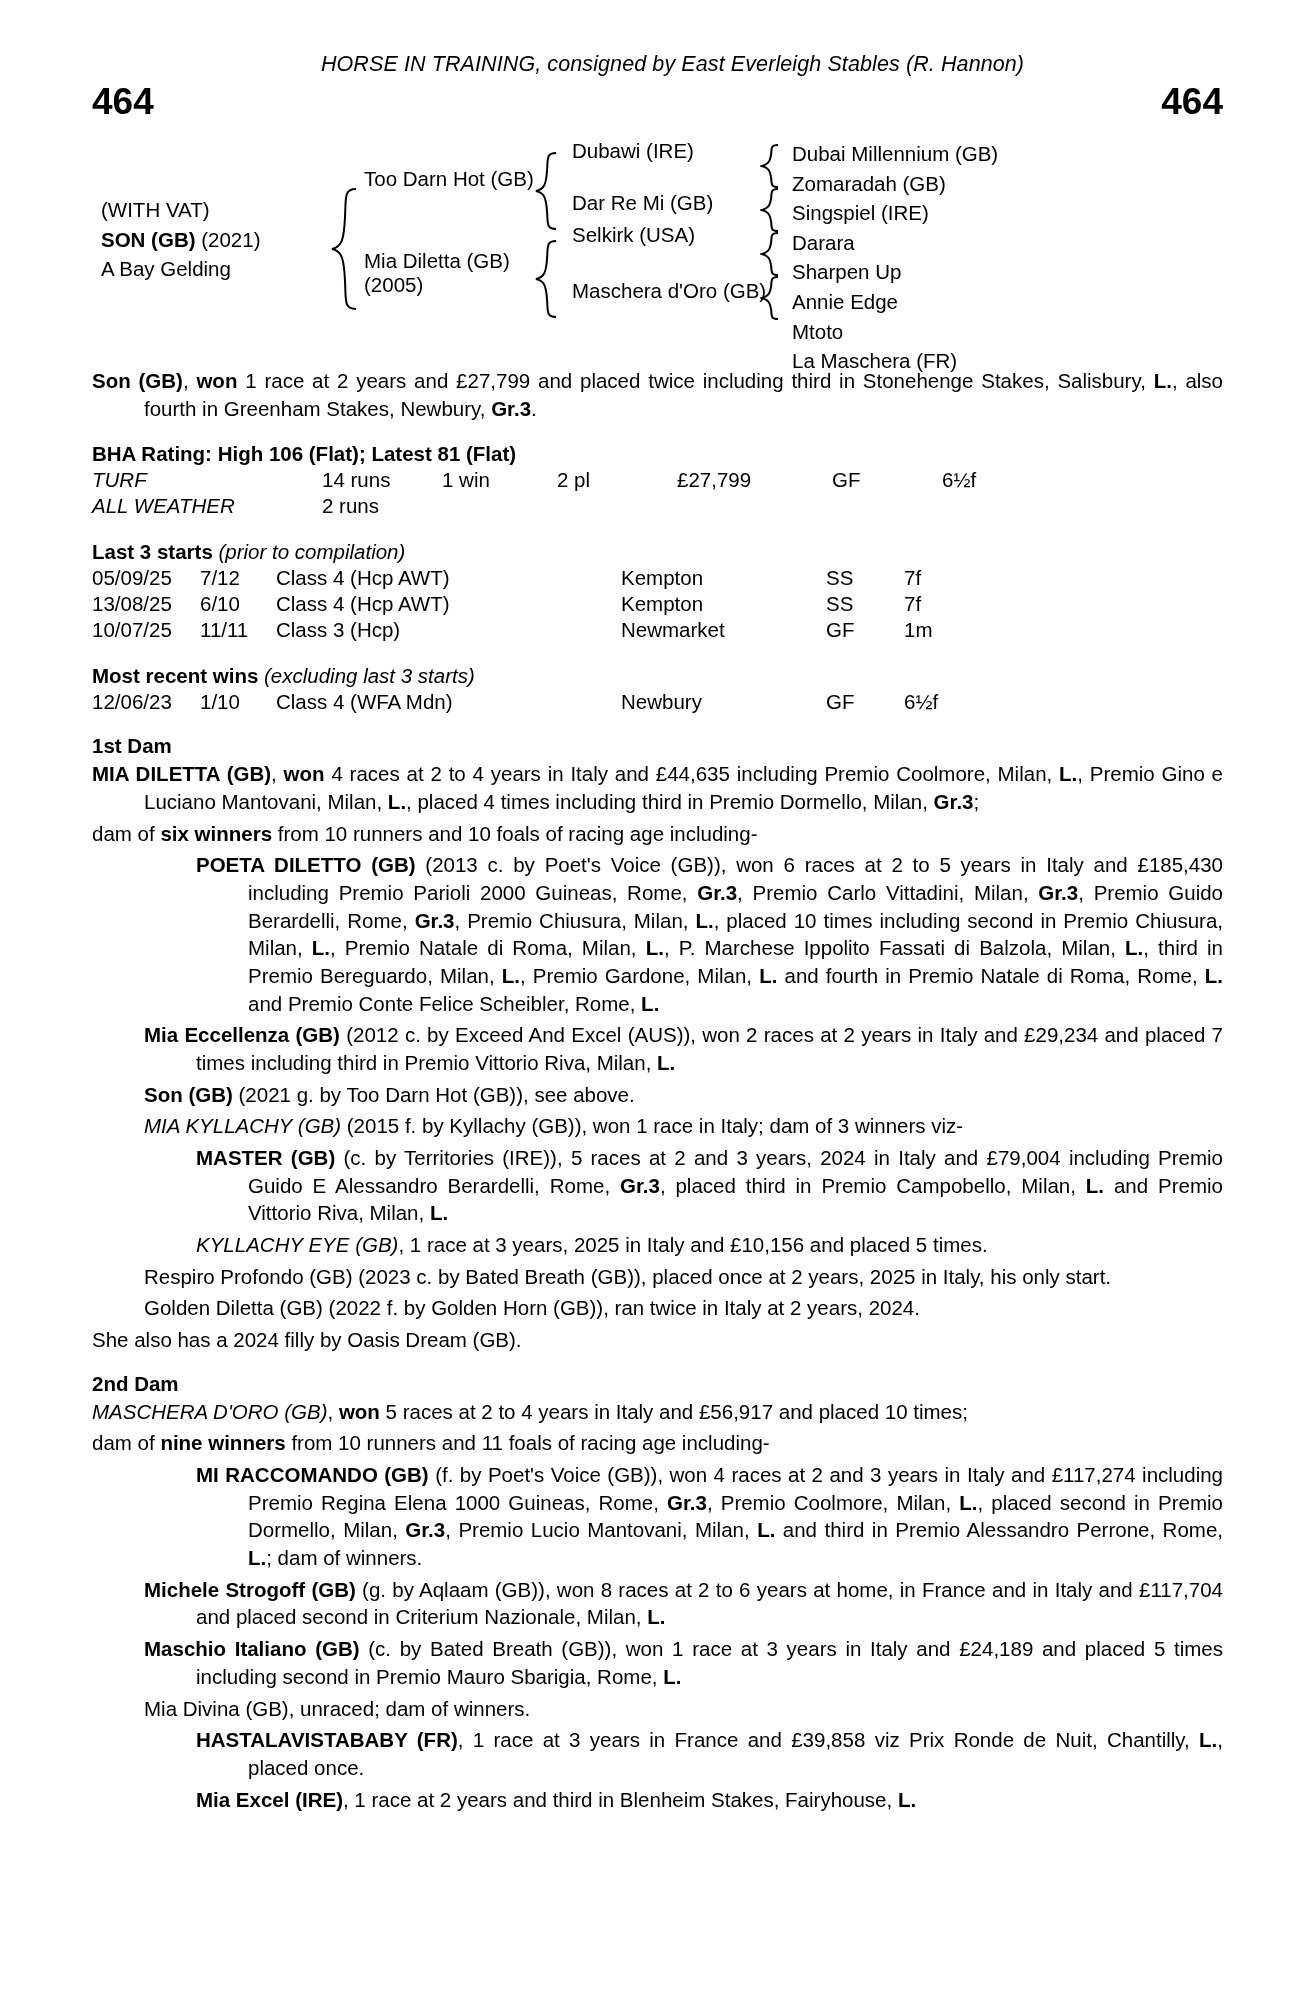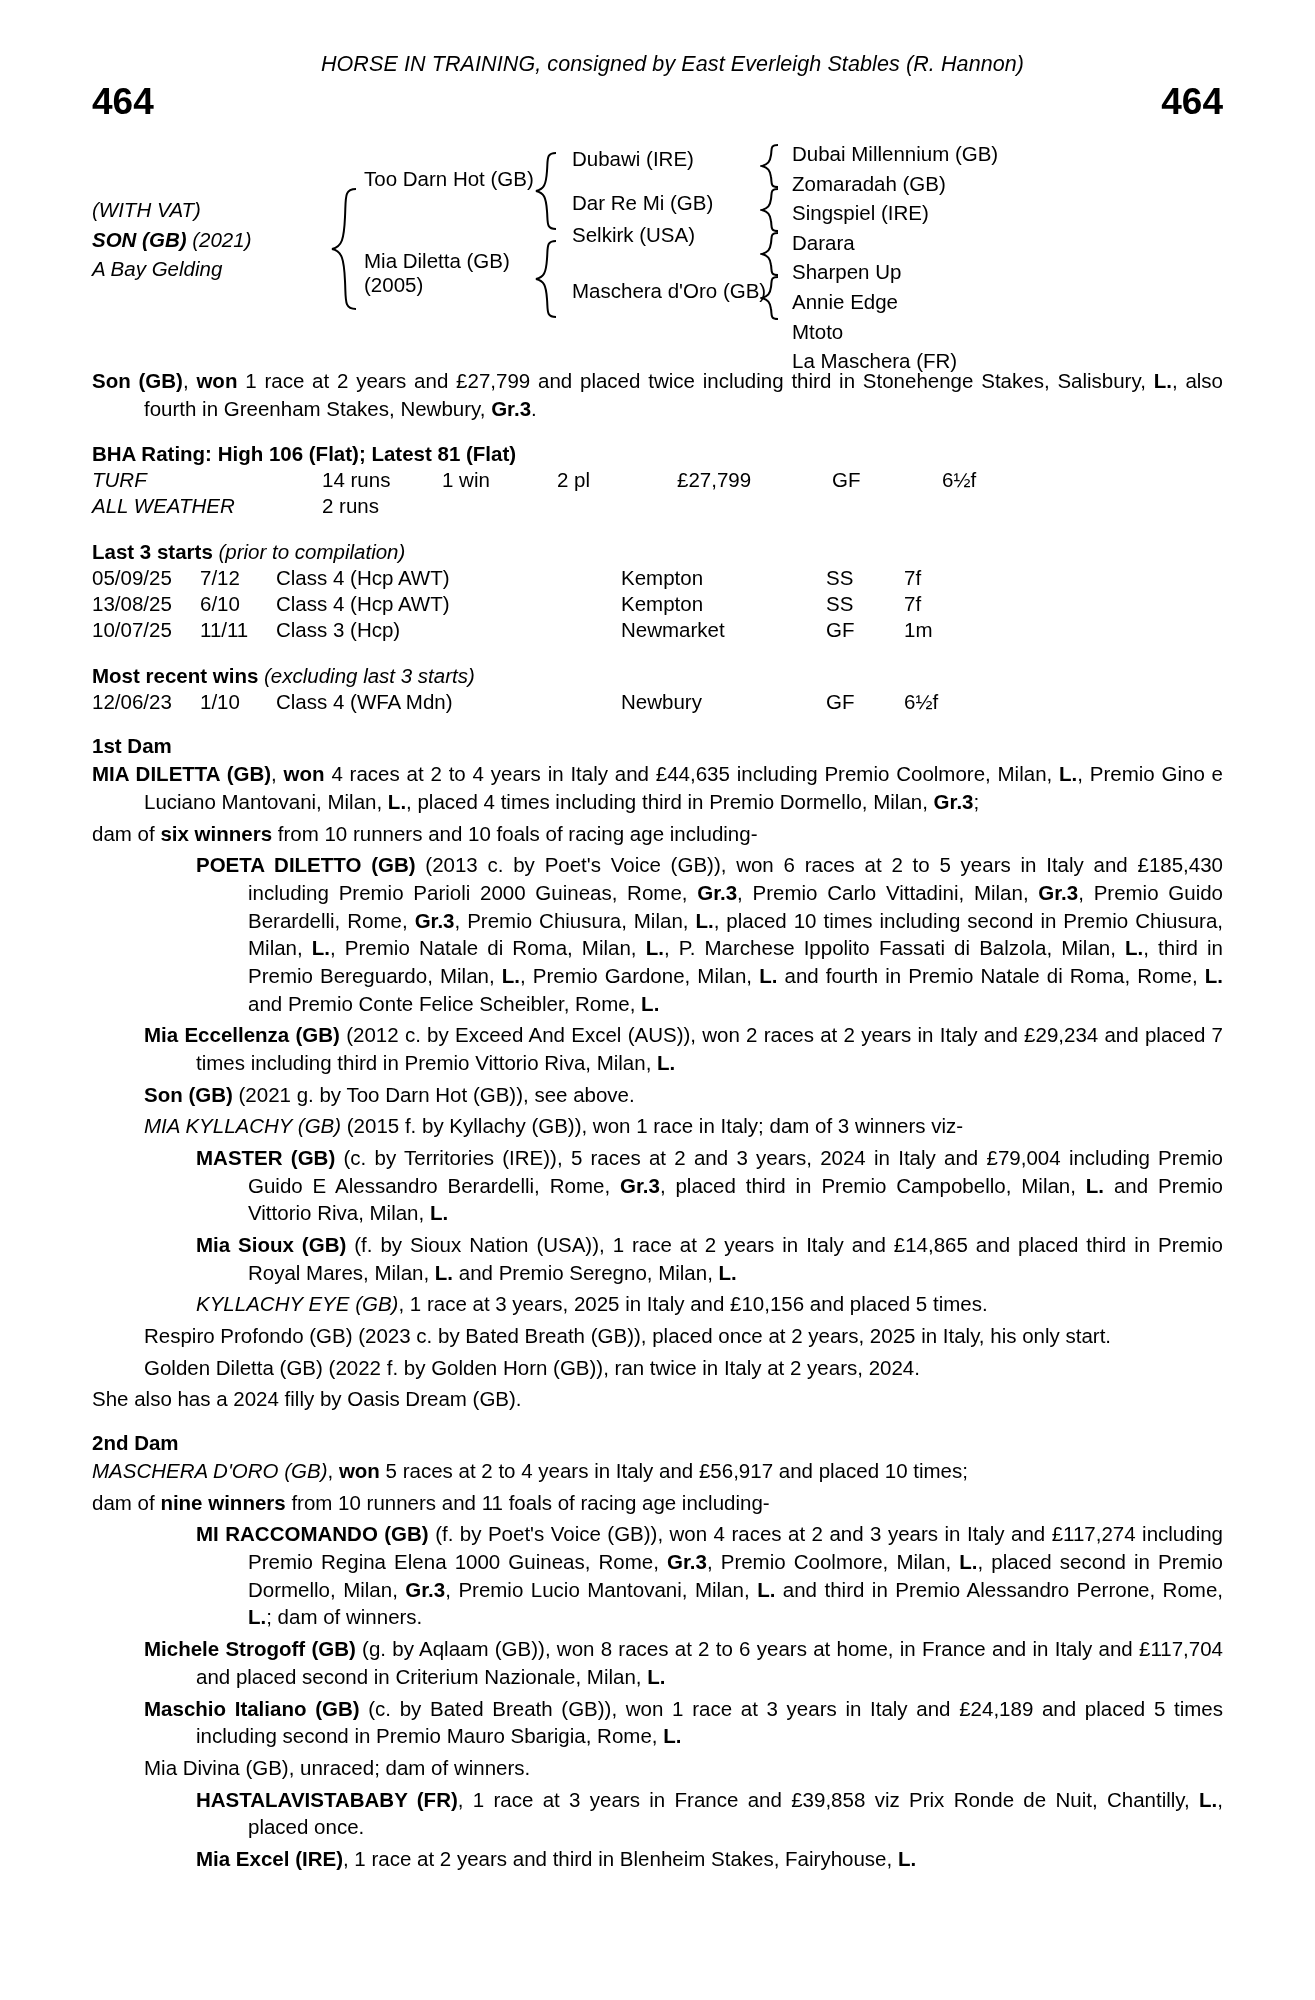--- a/index.html
+++ b/index.html
@@ -45,43 +45,42 @@
 
   
   .pedigree {
     position: relative;
     height: 210px;
     font-size: 20.5px;
     margin-bottom: 18px;
   }
   .ped-left {
     position: absolute;
-    left: 0;
+    left: 9px;
     top: 56px;
     line-height: 1.45;
-    font-style: italic;
   }
   .ped-left .b { font-weight: bold; }
   .brace {
     position: absolute;
     font-size: 1px;
   }
   .brace svg { display: block; }
   .ped-col2 {
     position: absolute;
     left: 272px;
   }
   .ped-col2 .item1 { position: absolute; top: 28px; white-space: nowrap; }
   .ped-col2 .item2 { position: absolute; top: 110px; white-space: nowrap; }
   .ped-col2 .item2 .sub { display: block; }
   .ped-col3 {
     position: absolute;
     left: 480px;
   }
-  .ped-col3 .g1 { position: absolute; top: 8px;  white-space: nowrap; }
+  .ped-col3 .g1 { position: absolute; top: 0;  white-space: nowrap; }
   .ped-col3 .g2 { position: absolute; top: 52px; white-space: nowrap; }
   .ped-col3 .g3 { position: absolute; top: 84px; white-space: nowrap; }
   .ped-col3 .g4 { position: absolute; top: 140px; white-space: nowrap; }
   .ped-col4 {
     position: absolute;
     left: 700px;
     top: 0;
     line-height: 1.44;
     white-space: nowrap;
   }
@@ -323,21 +322,20 @@
   <div class="para">
     <span>dam of </span><b>six winners</b><span> from 10 runners and 10 foals of racing age including-</span>
   </div>
 
   <div id="first-dam-progeny">
       <div class="para hang indent2"><b>POETA DILETTO (GB)</b><span> (2013 c. by Poet's Voice (GB)), won 6 races at 2 to 5 years in Italy and £185,430 including Premio Parioli 2000 Guineas, Rome, <b>Gr.3</b>, Premio Carlo Vittadini, Milan, <b>Gr.3</b>, Premio Guido Berardelli, Rome, <b>Gr.3</b>, Premio Chiusura, Milan, <b>L.</b>, placed 10 times including second in Premio Chiusura, Milan, <b>L.</b>, Premio Natale di Roma, Milan, <b>L.</b>, P. Marchese Ippolito Fassati di Balzola, Milan, <b>L.</b>, third in Premio Bereguardo, Milan, <b>L.</b>, Premio Gardone, Milan, <b>L.</b> and fourth in Premio Natale di Roma, Rome, <b>L.</b> and Premio Conte Felice Scheibler, Rome, <b>L.</b></span></div>
       <div class="para hang indent1"><b>Mia Eccellenza (GB)</b><span> (2012 c. by Exceed And Excel (AUS)), won 2 races at 2 years in Italy and £29,234 and placed 7 times including third in Premio Vittorio Riva, Milan, <b>L.</b></span></div>
       <div class="para hang indent1"><b>Son (GB)</b><span> (2021 g. by Too Darn Hot (GB)), see above.</span></div>
       <div class="para hang indent1"><i>MIA KYLLACHY (GB)</i><span> (2015 f. by Kyllachy (GB)), won 1 race in Italy; dam of 3 winners viz-</span></div>
       <div class="para hang indent2"><b>MASTER  (GB)</b><span> (c. by Territories (IRE)), 5 races at 2 and 3 years, 2024 in Italy and £79,004 including Premio Guido E Alessandro Berardelli, Rome, <b>Gr.3</b>, placed third in Premio Campobello, Milan, <b>L.</b> and Premio Vittorio Riva, Milan, <b>L.</b></span></div>
-      <div class="para hang indent2"><b>Mia Sioux (GB)</b><span> (f. by Sioux Nation (USA)), 1 race at 2 years in Italy and £14,865 and placed third in Premio Royal Mares, Milan, <b>L.</b> and Premio Seregno, Milan, <b>L.</b></span></div>
       <div class="para hang indent2"><i>KYLLACHY EYE (GB)</i><span>, 1 race at 3 years, 2025 in Italy and £10,156 and placed 5 times.</span></div>
       <div class="para hang indent1"><span>Respiro Profondo (GB)</span><span> (2023 c. by Bated Breath (GB)), placed once at 2 years, 2025 in Italy, his only start.</span></div>
       <div class="para hang indent1"><span>Golden Diletta (GB)</span><span> (2022 f. by Golden Horn (GB)), ran twice in Italy at 2 years, 2024.</span></div>
     </div>
 
   <div class="para">She also has a 2024 filly by Oasis Dream (GB).</div>
 
   <div class="head-sm">2nd Dam</div>
 
   <div class="para hang">

